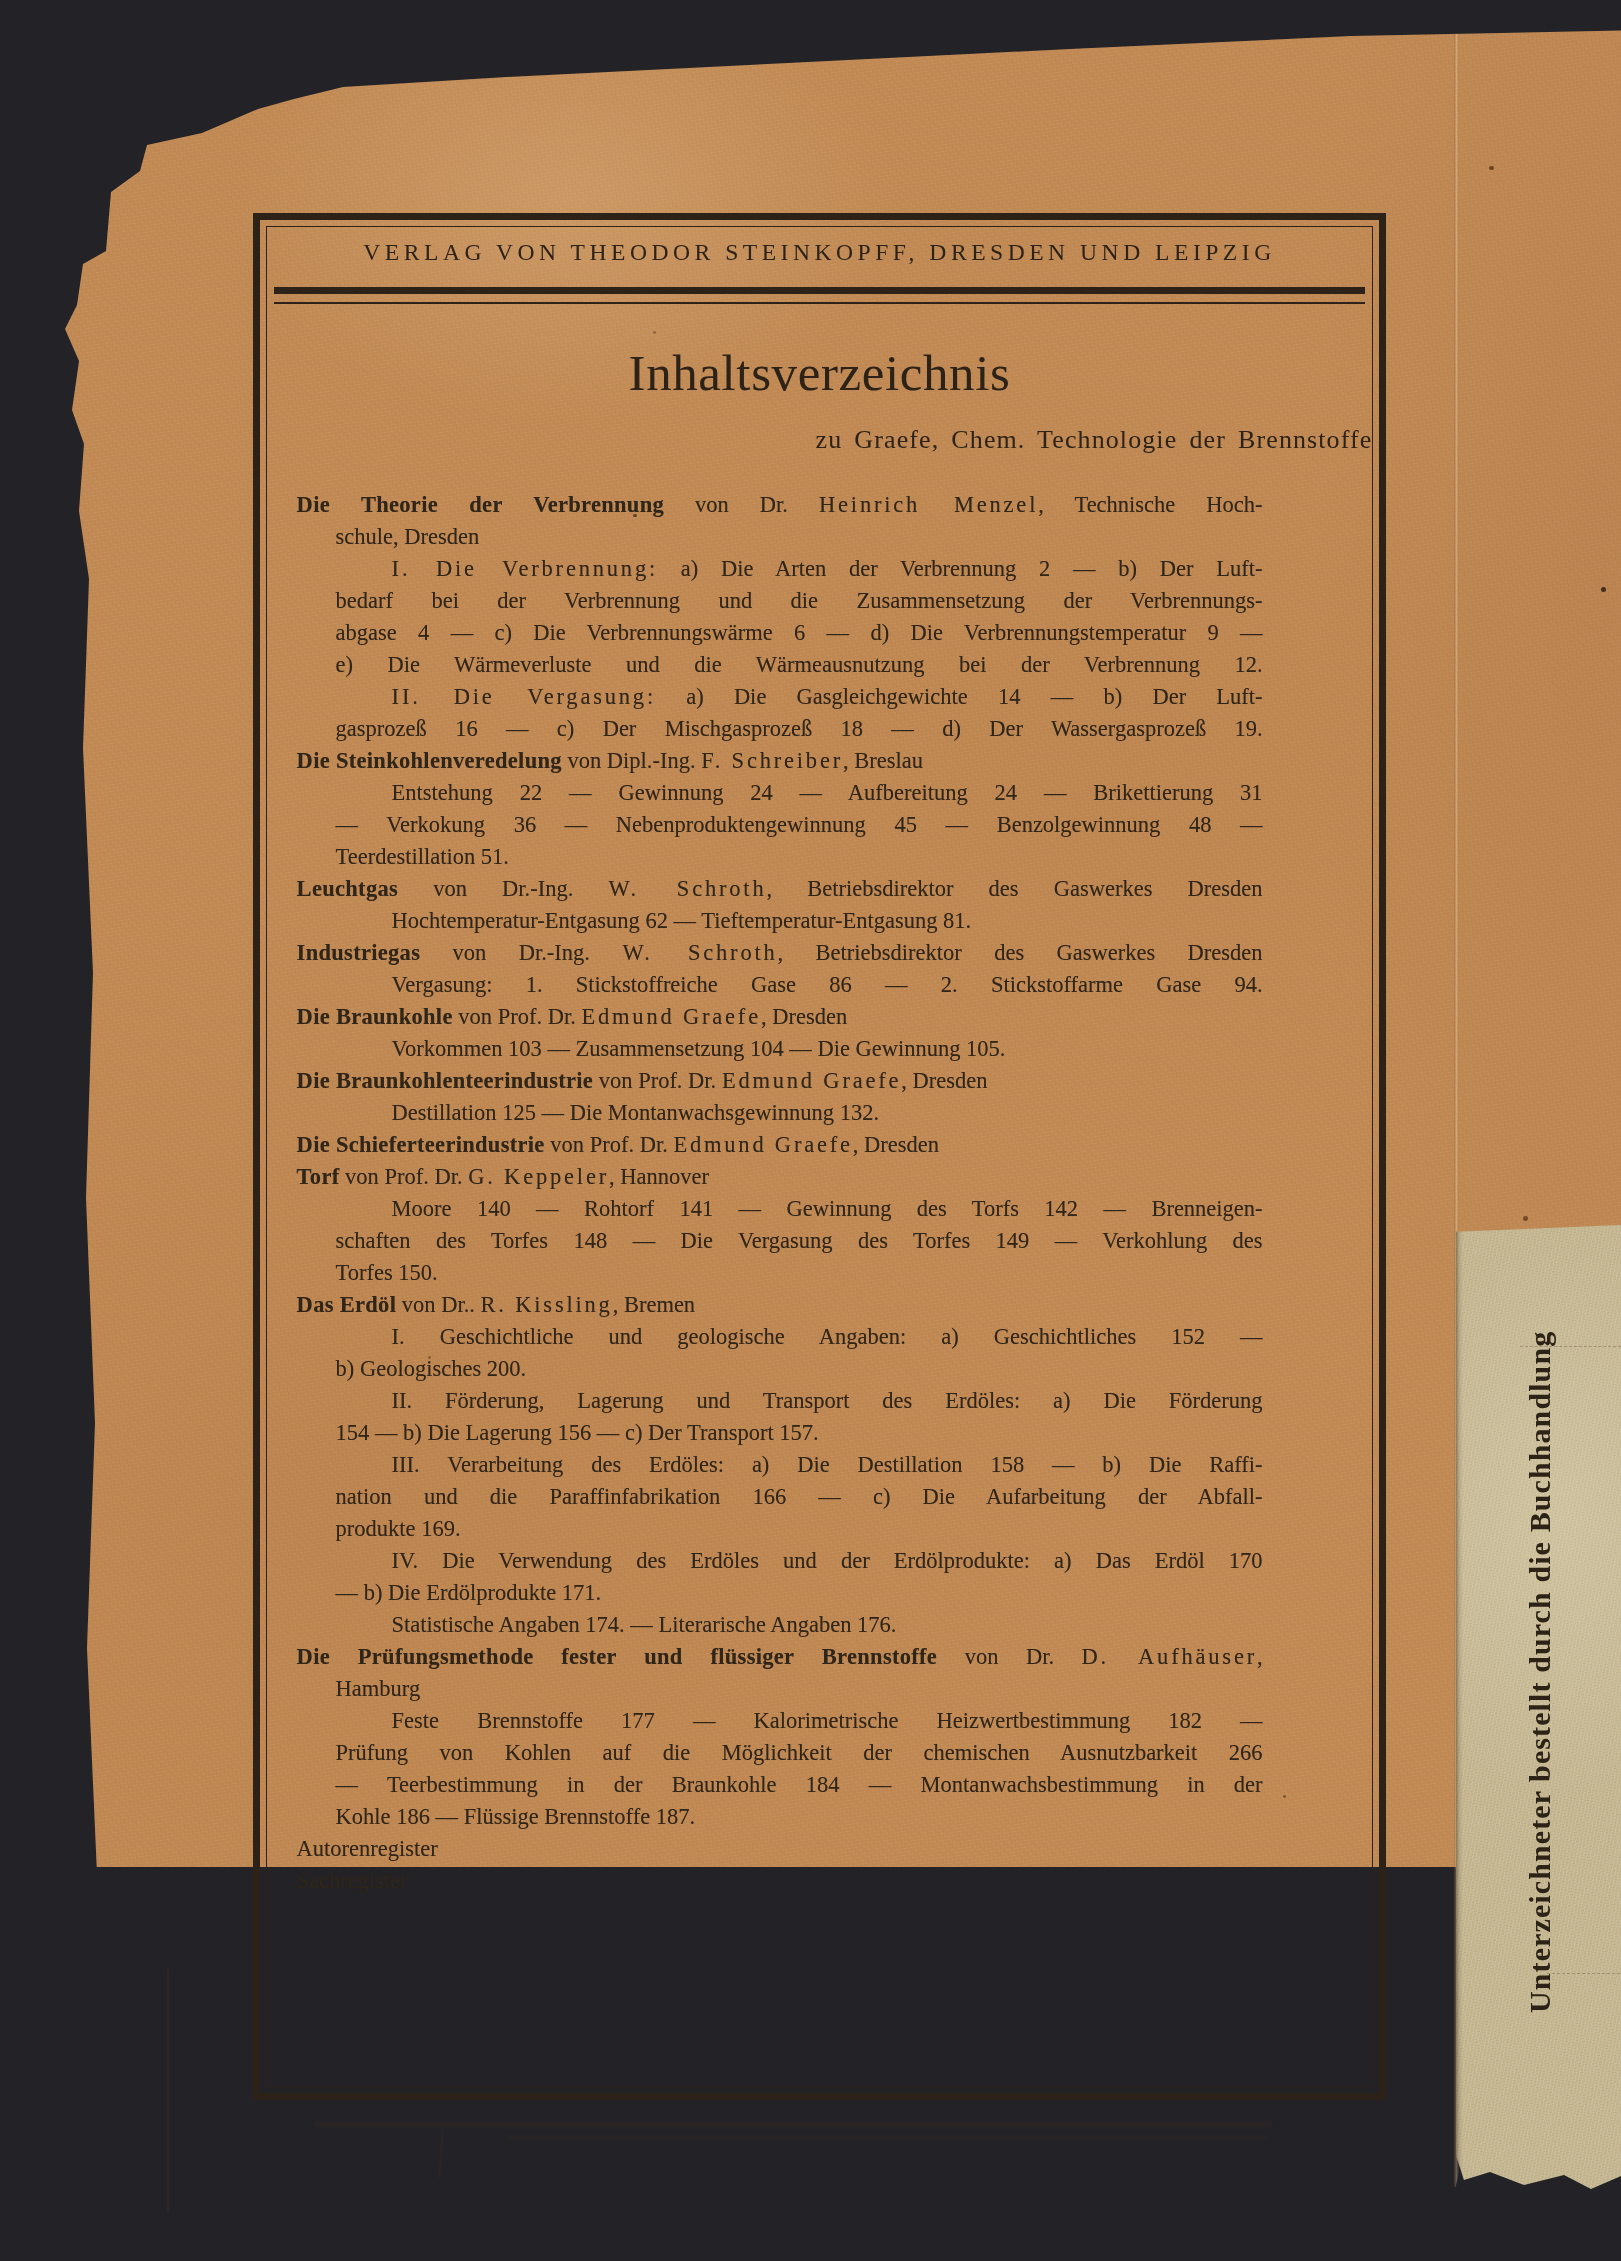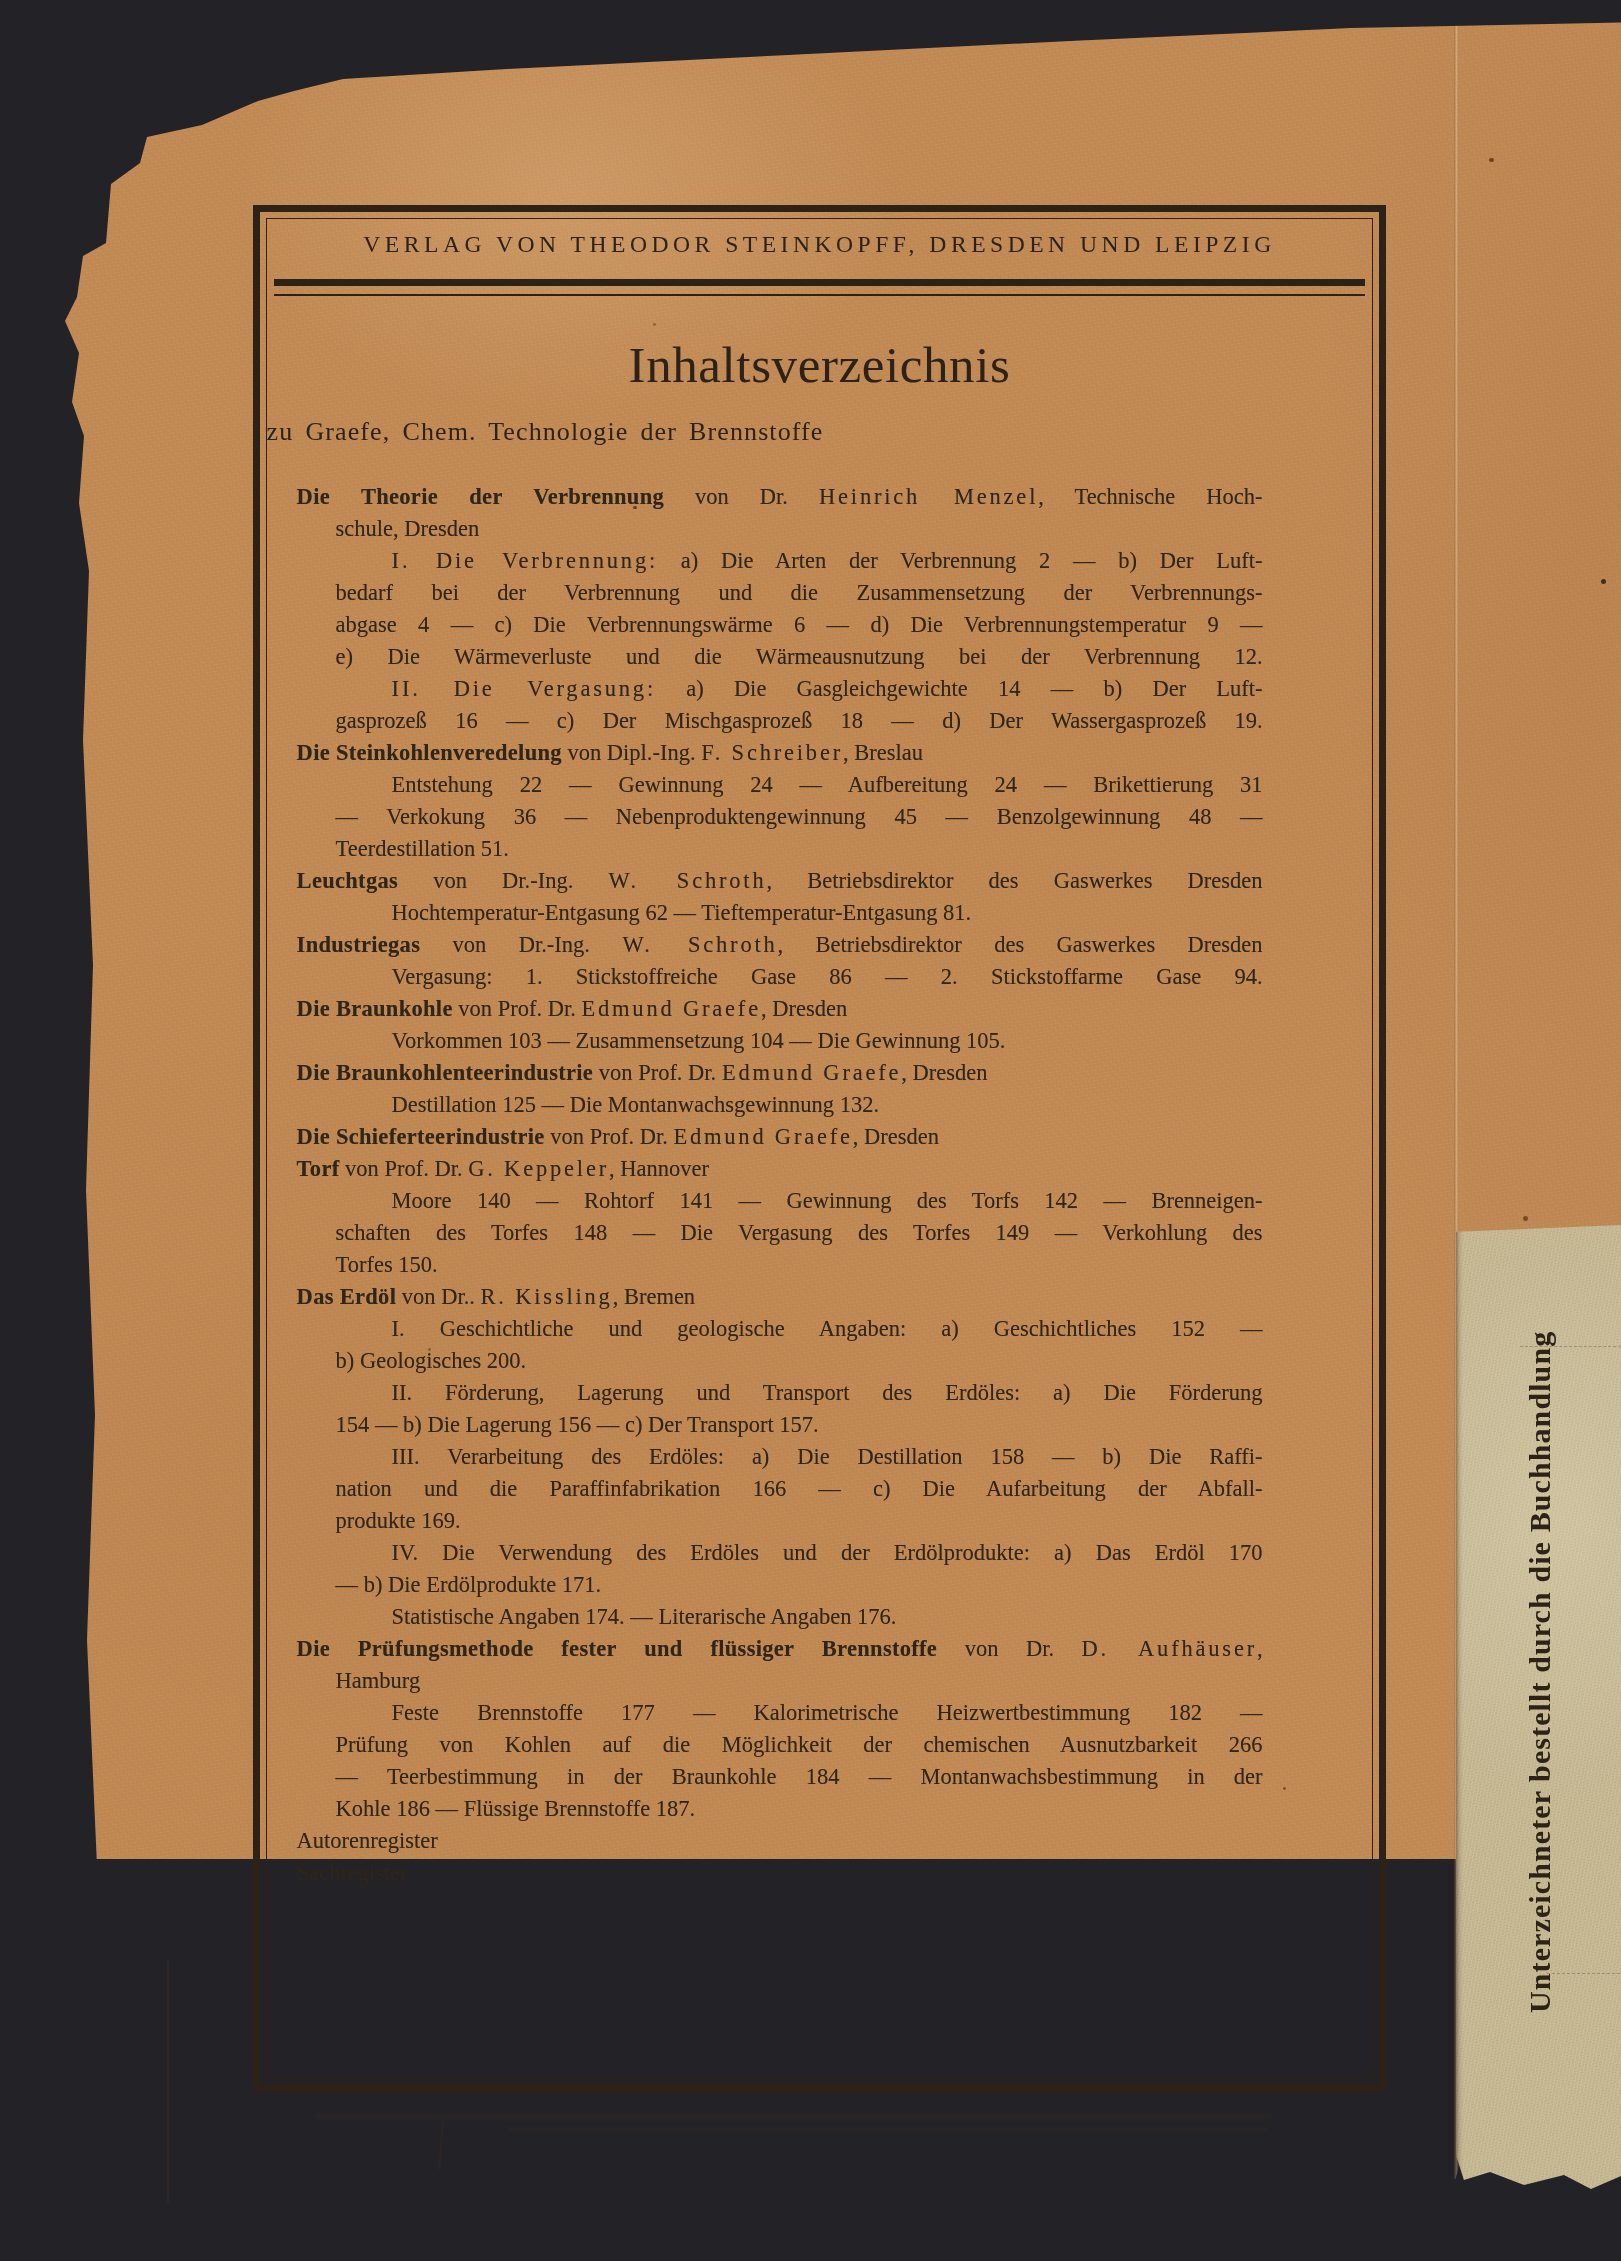--- a/index.html
+++ b/index.html
@@ -1,20 +1,20 @@
 <!DOCTYPE html>
 <html style="font-size:9px"><head>
 <meta charset="utf-8">
 <style>
   html,body{margin:0;padding:0;background:#232327;}
   .stage{position:relative;width:1621px;height:2261px;overflow:hidden;
          background:#232327;font-family:"Liberation Serif",serif;color:#2e2418;}
 
   
-  .page{position:absolute;left:0;top:8px;width:1621px;height:1851px;
+  .page{position:absolute;left:0;top:16px;width:1621px;height:1851px;
     background-color:#c18a55;
     background-image:
       radial-gradient(507px 338px at 35% 10%, rgba(255,220,170,.18), transparent 65%),
       radial-gradient(788px 563px at 70% 40%, rgba(170,110,55,.12), transparent 70%),
       radial-gradient(1013px 788px at 20% 80%, rgba(150,95,45,.10), transparent 75%),
       radial-gradient(394px 1351px at 99% 30%, rgba(130,80,38,.10), transparent 75%),
       repeating-linear-gradient(83deg, rgba(125,78,38,.045) 0 1.1px, transparent 1.1px 3.9px),
       repeating-linear-gradient(-7deg, rgba(255,235,200,.05) 0 0.6px, transparent 0.6px 3.4px);
     clip-path: polygon(
       294px 83px,343px 71px,507px 61px,788px 47px,1070px 33px,1351px 20px,1621px 14.6px,
@@ -42,21 +42,21 @@
     box-sizing:border-box;border:7.3px solid #2c2217;}
   .box-inner{position:absolute;inset:5.6px;border:1.7px solid #2c2217;box-sizing:border-box;}
 
   .verlag{position:absolute;left:0;right:0;top:12.4px;text-align:center;
     font-size:23.6px;letter-spacing:4.5px;white-space:nowrap;color:#2c2217;}
   .rule-thick{position:absolute;left:7.9px;right:7.9px;top:60px;height:7.3px;background:#2c2217;}
   .rule-thin{position:absolute;left:7.9px;right:7.9px;top:75px;height:2.3px;background:#2c2217;}
 
   .title{position:absolute;left:0;right:0;top:117px;text-align:center;
     font-size:51px;letter-spacing:0.6px;color:#2c2217;}
-  .subtitle{position:absolute;left:0;right:0;top:198px;text-align:left;
+  .subtitle{position:absolute;left:0;right:0;top:198px;text-align:right;
     font-size:26px;letter-spacing:1.1px;word-spacing:4.5px;color:#2c2217;}
 
   
   .toc{position:absolute;left:30px;top:262px;width:966px;
     font-size:22.5px;line-height:32px;color:#302519;
     text-shadow:0 0 0.6px rgba(47,35,23,.35);}
   .ln{white-space:normal;}
   .ln.ind-c{padding-left:39px;}
   .ln.ind-s{padding-left:95px;}
   .ln.j{text-align:justify;text-align-last:justify;text-justify:inter-word;}

